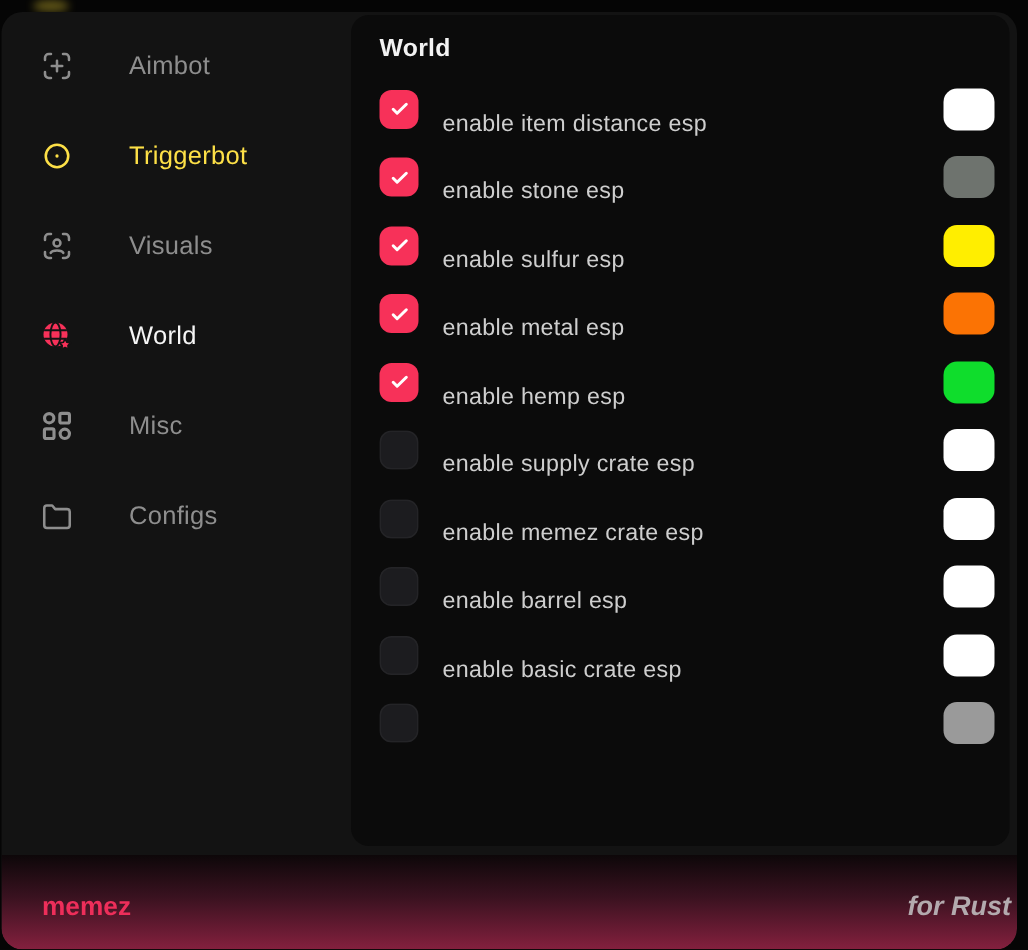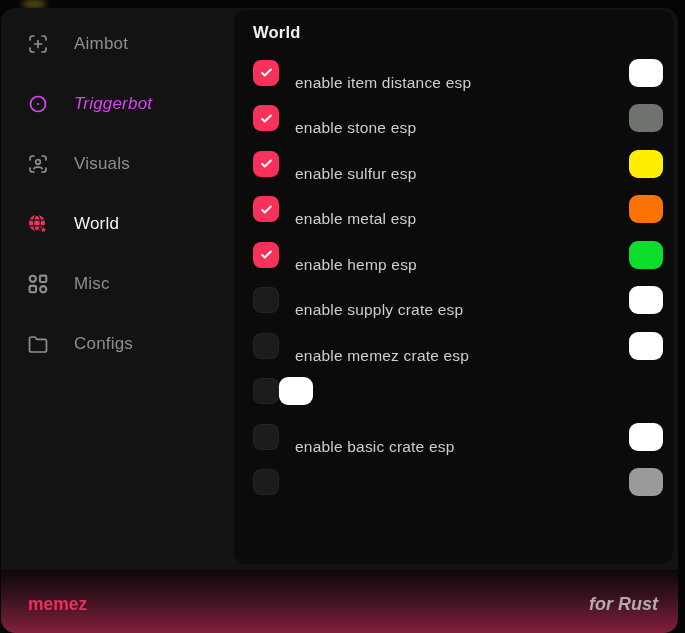--- a/index.html
+++ b/index.html
@@ -14,27 +14,27 @@
     position:absolute; left:22px; top:0; width:24px; height:8px;
     background:#7d6f1d; filter:blur(3px); opacity:.75; border-radius:50%;
   }
   .window {
     position:absolute; left:1px; top:8px; width:677px; height:625px;
     background:#131313; border-radius:14px; overflow:hidden;
   }
   
   .sidebar { position:absolute; left:0; top:0; width:233px; padding-top:6px; }
   .side-item {
-    height:60px; display:flex; align-items:center; gap:24px;
+    height:60px; display:flex; align-items:center; gap:36px;
     padding-left:25px; color:#8e8e8e; cursor:pointer; font-size:17px;
     letter-spacing:.2px;
   }
   .side-item .icon { width:24px; height:24px; flex:none; display:flex; }
   .side-item .icon svg { width:24px; height:24px; }
-  .side-item.dim { color:#d946ef;font-style:italic; }
+  .side-item.dim { color:#fde047; }
   .side-item.active { color:#f5f5f5; font-weight:500; }
   .side-item.active .icon { color:#f73159; }
   
   .panel {
     position:absolute; left:233px; top:2px; width:439px; height:554px;
     background:#0b0b0b; border-radius:12px; overflow:hidden;
   }
   .panel-title {
     position:absolute; left:19px; top:13px; font-size:16.5px;
     font-weight:700; color:#f2f2f2; letter-spacing:.2px;
@@ -60,21 +60,21 @@
   }
   .swatch {
     width:34px; height:28px; border-radius:9px; flex:none; cursor:pointer;
   }
   
   .footer {
     position:absolute; left:0; bottom:0; width:100%; height:63px;
     border-radius:0 0 14px 14px;
     background:linear-gradient(180deg, #0d0709 0%, #3a1220 45%, #84203e 100%);
     display:flex; align-items:center; justify-content:space-between;
-    padding:6px 20px 0 27px;
+    padding:6px 4px 0 27px;
   }
   .brand { color:#ee2e5a; font-weight:700; font-size:17.5px; }
   .tagline { color:#b3aaae; font-style:italic; font-weight:700; font-size:18px; }
 </style>
 </head>
 <body>
 
 <div class="app">
   <div class="bg-artifact"></div>
 
@@ -222,20 +222,21 @@
       
     </div>
     <span class="option-label">enable memez crate esp</span>
     <div class="swatch" style="background: rgb(255, 255, 255);"></div>
   </div>
 
   <div class="option-row">
     <div class="checkbox">
       
     </div>
+    <span class="option-label">enable barrel esp</span>
     <div class="swatch" style="background: rgb(255, 255, 255);"></div>
   </div>
 
   <div class="option-row">
     <div class="checkbox">
       
     </div>
     <span class="option-label">enable basic crate esp</span>
     <div class="swatch" style="background: rgb(255, 255, 255);"></div>
   </div>

